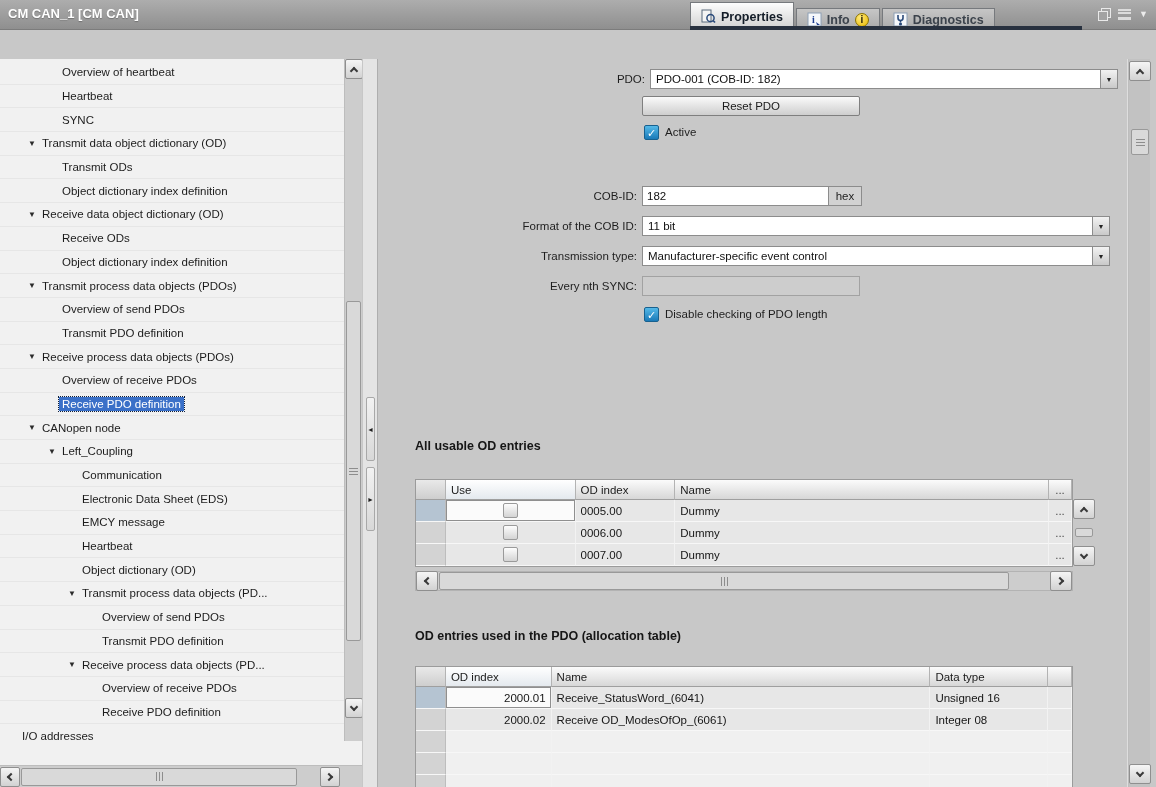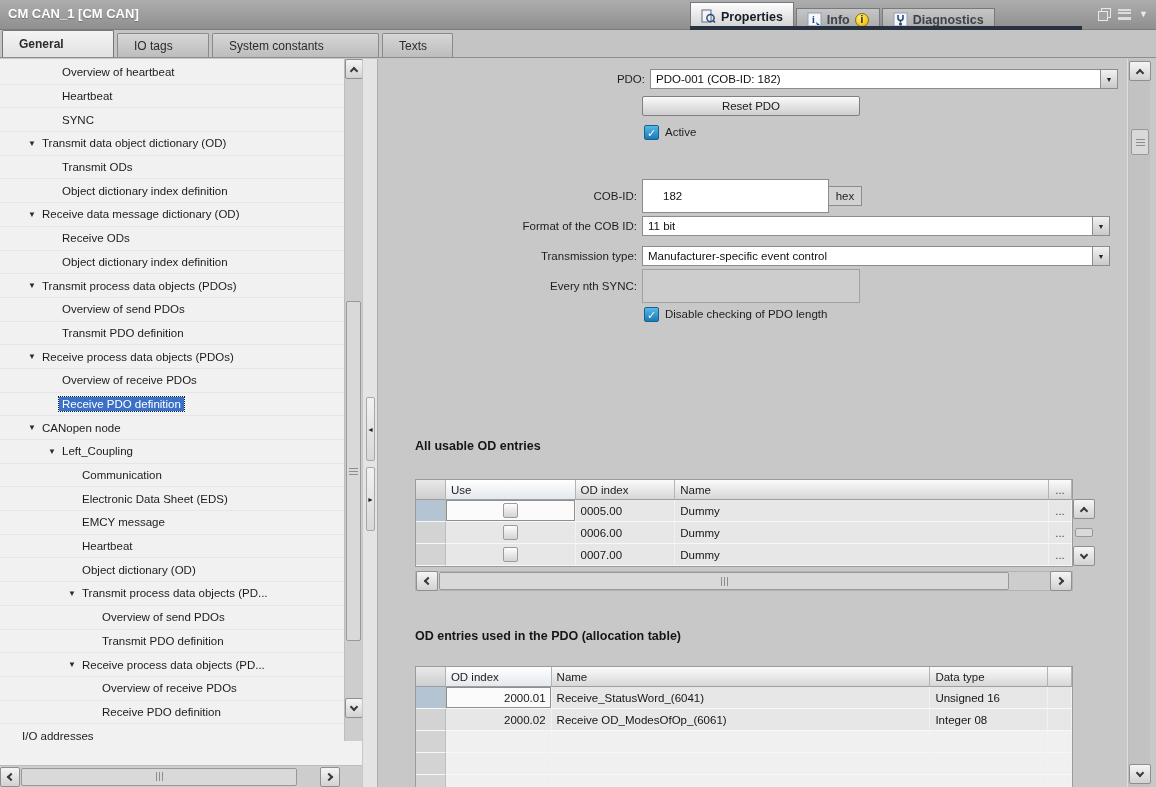--- a/index.html
+++ b/index.html
@@ -58,21 +58,21 @@
 
   
   .splitter { width:16px; background:#e4e4e4; border-left:1px solid #c7c7c7; border-right:1px solid #aeaeae; position:relative; }
   .sp-btn { position:absolute; left:3px; width:9px; height:64px; background:linear-gradient(#f2f2f2,#d8d8d8); border:1px solid #a8a8a8; border-radius:2px; display:flex; align-items:center; justify-content:center; font-size:7px; color:#1e1e1e; }
 
   
   .content { position:relative; width:750px; background:#c8c8c8; overflow:hidden; border-right:1px solid #dedede; }
   .frow { position:absolute; display:flex; align-items:center; height:20px; }
   .flabel { width:259px; text-align:right; padding-right:0; color:#1e1e1e; }
   .fgap { width:5px; }
-  .tinput { height:34px; border:1px solid #8c8c8c; background:#fff; padding:0 20px; font:inherit; color:#111; }
+  .tinput { height:20px; border:1px solid #8c8c8c; background:#fff; padding:0 4px; font:inherit; color:#111; }
   .combo { height:20px; border:1px solid #8c8c8c; background:#fff; display:flex; align-items:center; }
   .combo .cval { flex:1; padding:0 5px; color:#111; white-space:nowrap; overflow:hidden; }
   .drop { width:17px; height:18px; border-left:1px solid #8c8c8c; background:linear-gradient(#f2f2f2,#c9c9c9); display:flex; align-items:center; justify-content:center; font-size:7px; color:#222; }
   .suffix { height:20px; border:1px solid #8c8c8c; border-left:none; background:#d2d2d2; display:flex; align-items:center; justify-content:center; color:#1e1e1e; }
   .btn { height:20px; border:1px solid #7f7f7f; border-radius:2px; background:linear-gradient(#fafafa,#cecece); font:inherit; color:#1b1b1b; display:flex; align-items:center; justify-content:center; }
   .cb { width:15px; height:15px; border:1px solid #18618f; border-radius:2px; background:linear-gradient(#55b9e8,#1a7ab8); color:#fff; font-size:11px; font-weight:bold; text-align:center; line-height:14px; }
   .cb-label { margin-left:6px; color:#1e1e1e; }
   .sect-title { position:absolute; left:37px; font-size:12.5px; font-weight:bold; color:#161616; }
 
   
@@ -139,36 +139,20 @@
       </div>
     </div>
     <div class="navy-strip"></div>
     <div class="win-controls">
       <span class="wc-restore"></span>
       <span class="wc-list"></span>
       <span class="wc-arrow">▼</span>
     </div>
   </div>
 
-  <div class="tabstrip">
-    <div class="m-tabs">
-      <div class="m-tab selected" style="width:112px">
-          <span>General</span>
-        </div>
-      <div class="m-tab" style="width:92px">
-          <span>IO tags</span>
-        </div>
-      <div class="m-tab" style="width:167px">
-          <span>System constants</span>
-        </div>
-      <div class="m-tab" style="width:71px">
-          <span>Texts</span>
-        </div>
-    </div>
-  </div>
 
   <div class="main">
 
     <div class="tree-wrap">
       <div class="tree-body">
         <div class="tree" id="nav-tree">
             <div class="tree-row">
               <span class="tl" style="margin-left: 59px;">Overview of heartbeat</span>
             </div>
             <div class="tree-row">
@@ -182,21 +166,21 @@
               <span class="tl" style="margin-left: 39px;">Transmit data object dictionary (OD)</span>
             </div>
             <div class="tree-row">
               <span class="tl" style="margin-left: 59px;">Transmit ODs</span>
             </div>
             <div class="tree-row">
               <span class="tl" style="margin-left: 59px;">Object dictionary index definition</span>
             </div>
             <div class="tree-row">
               <span class="tw" style="left: 28px;">▼</span>
-              <span class="tl" style="margin-left: 39px;">Receive data message dictionary (OD)</span>
+              <span class="tl" style="margin-left: 39px;">Receive data object dictionary (OD)</span>
             </div>
             <div class="tree-row">
               <span class="tl" style="margin-left: 59px;">Receive ODs</span>
             </div>
             <div class="tree-row">
               <span class="tl" style="margin-left: 59px;">Object dictionary index definition</span>
             </div>
             <div class="tree-row">
               <span class="tw" style="left: 28px;">▼</span>
               <span class="tl" style="margin-left: 39px;">Transmit process data objects (PDOs)</span>

